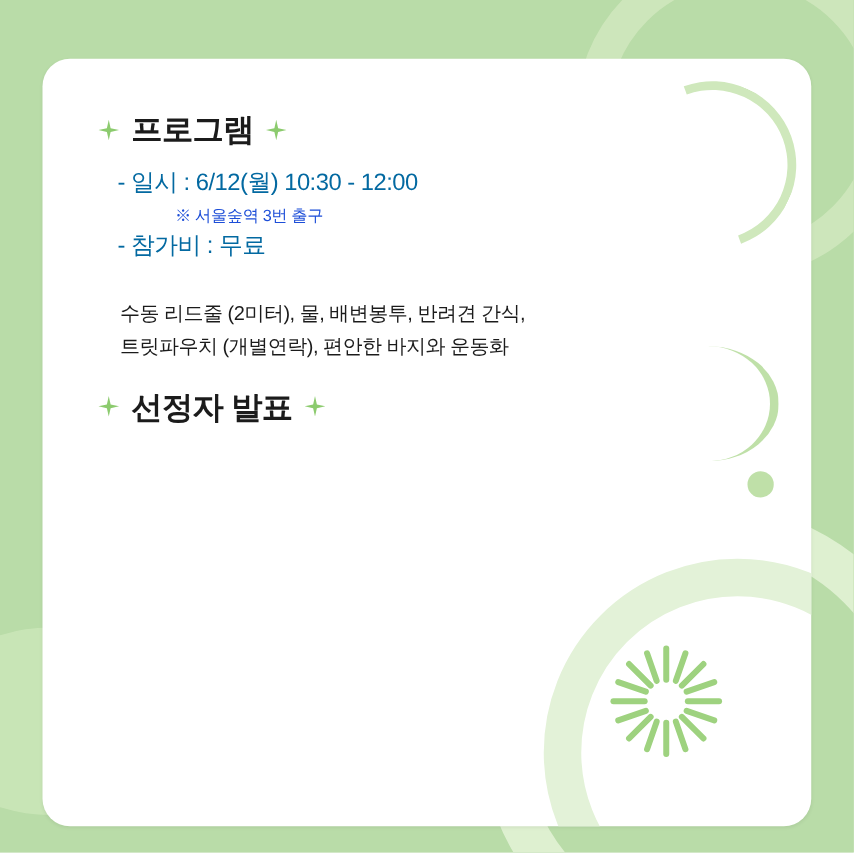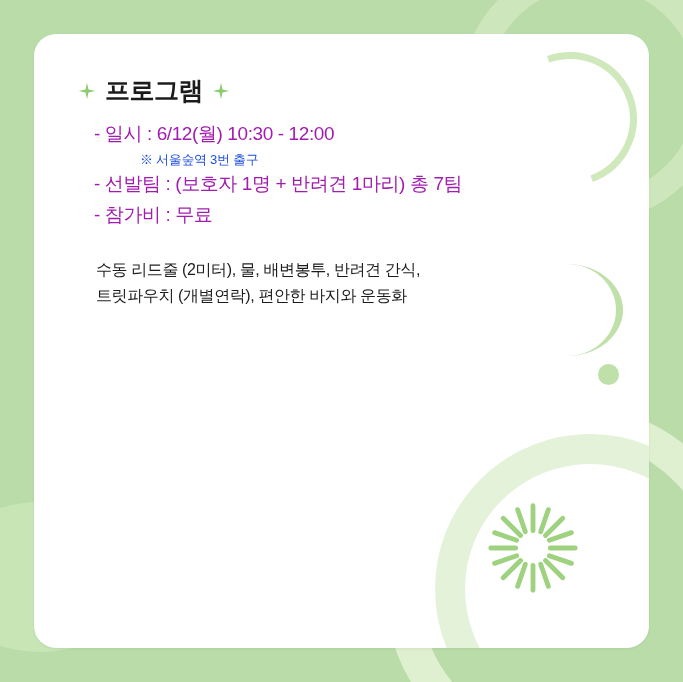--- a/index.html
+++ b/index.html
@@ -48,21 +48,21 @@
     bottom: 30px;
     width: 200px;
     height: 150px;
     border-radius: 50%;
     background: #cde8bb;
     opacity: 0.75;
   }
   .card {
     position: absolute;
     left: 34px;
-    top: 34px;
+    top: 47px;
     width: 615px;
     height: 614px;
     box-sizing: border-box;
     background: #ffffff;
     border-radius: 22px;
     box-shadow: 0 1px 3px rgba(0,0,0,0.06);
     overflow: hidden;
   }
   .card-inner {
     position: relative;
@@ -141,21 +141,21 @@
   }
   .sparkle svg { display: block; }
 
   ul.lines {
     list-style: none;
     margin: 0 0 0 0;
     padding: 0 0 0 16px;
   }
   ul.lines li {
     font-size: 19px;
-    color: #a21caf;
+    color: #0369a1;
     line-height: 1.62;
     letter-spacing: -0.4px;
     white-space: nowrap;
   }
   .note {
     font-size: 13px;
     color: #1d4ed8;
     padding-left: 62px;
     line-height: 1.5;
     letter-spacing: -0.3px;
@@ -225,27 +225,39 @@
             <path d="M12 1 L14 10 L23 12 L14 14 L12 23 L10 14 L1 12 L10 10 Z" fill="#8ccb6e"></path>
           </svg>
         </span>
       </h2>
 
       <ul class="lines">
         <li>- 일시 : 6/12(월) 10:30 - 12:00</li>
       </ul>
       <div class="note">※ 서울숲역 3번 출구</div>
       <ul class="lines">
-        <li>- 선발팀 : (보호자 1명 + 반려견 1마리) 총 7팀</li>
         <li>- 참가비 : 무료</li>
       </ul>
 
       <div class="sec-gap"></div>
 
       <p class="para">수동 리드줄 (2미터), 물, 배변봉투, 반려견 간식,</p>
       <p class="para">트릿파우치 (개별연락), 편안한 바지와 운동화</p>
 
       <div class="sec-gap-sm"></div>
 
+      <h2 class="section">
+        <span class="sparkle">
+          <svg viewBox="0 0 24 24" width="18" height="18" aria-hidden="true">
+            <path d="M12 1 L14 10 L23 12 L14 14 L12 23 L10 14 L1 12 L10 10 Z" fill="#8ccb6e"></path>
+          </svg>
+        </span>
+        <span>선정자 발표</span>
+        <span class="sparkle">
+          <svg viewBox="0 0 24 24" width="18" height="18" aria-hidden="true">
+            <path d="M12 1 L14 10 L23 12 L14 14 L12 23 L10 14 L1 12 L10 10 Z" fill="#8ccb6e"></path>
+          </svg>
+        </span>
+      </h2>
 
     </div>
   </div>
 </div>
 
 </body></html>

